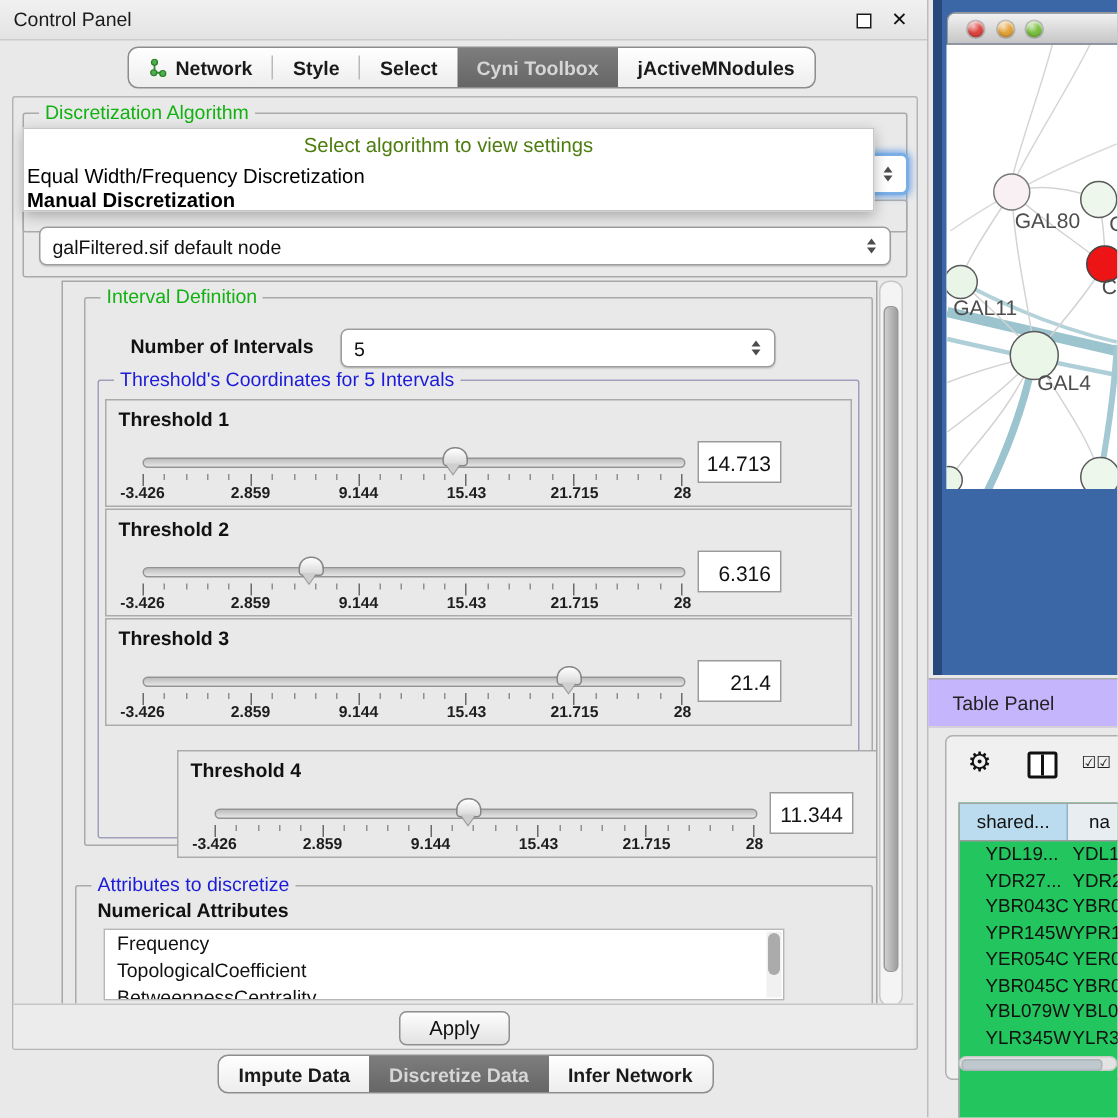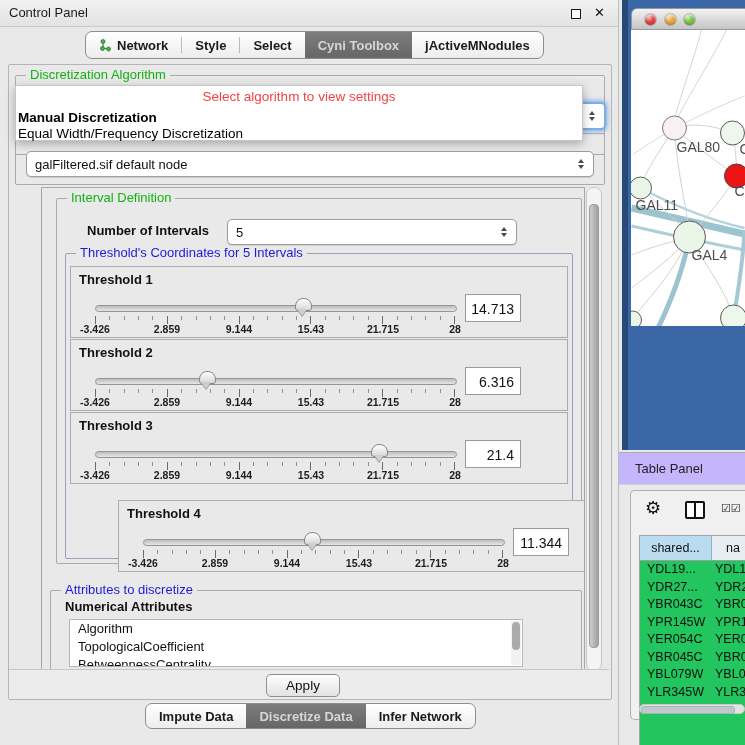--- a/index.html
+++ b/index.html
@@ -37,21 +37,21 @@
   .combo-stepper{width:14px;margin-right:5px;display:flex;flex-direction:column;align-items:center;}
   .combo-stepper i{display:block;width:0;height:0;border-left:3.5px solid transparent;border-right:3.5px solid transparent;}
   .combo-stepper .up{border-bottom:4.5px solid #4c4c4c;margin-bottom:2.5px;}
   .combo-stepper .dn{border-top:4.5px solid #4c4c4c;}
 
   #algo-group{left:6px;top:10px;width:588px;height:78px;}
   #algo-combo{left:10px;top:26px;width:576px;border:2px solid #79aee6;box-shadow:0 0 5px 1px rgba(96,156,230,.85);}
 
   #algo-popup{position:absolute;left:6px;top:20px;width:566px;height:54px;background:#fff;border:1px solid #c6c6c6;
     box-shadow:0 3px 9px rgba(0,0,0,.28);z-index:6;}
-  .popup-placeholder{height:21px;padding-top:3px;text-align:center;font-size:13.5px;color:#ef4444;}
+  .popup-placeholder{height:21px;padding-top:3px;text-align:center;font-size:13.5px;color:#4d7c0f;}
   .popup-item{height:16px;line-height:16px;padding-left:2px;font-size:13.5px;color:#000;white-space:nowrap;}
   .popup-item.bold{font-weight:bold;}
 
   #table-data-group{left:6px;top:68px;width:588px;height:50px;}
   #table-data-combo{left:10px;top:17px;width:566px;}
 
   #scroll-wrap{position:absolute;left:32px;top:122px;width:568px;height:482px;}
   #viewport{position:absolute;left:0;top:0;width:542px;height:482px;border:1px solid #a6a6a6;background:#e9e9e9;overflow:hidden;}
   .vscroll{position:absolute;left:545px;top:0;width:14px;height:482px;background:#f4f4f4;border:1px solid #c6c6c6;border-radius:7px;}
   .vscroll .vthumb{position:absolute;left:2px;top:16px;width:8px;height:442px;border-radius:4px;
@@ -110,21 +110,21 @@
     border:1px solid #b0b0b0;border-right:none;border-radius:5px 0 0 5px;}
   .tp-gear{position:absolute;left:14px;top:6px;font-size:18px;color:#111;line-height:22px;}
   .tp-columns{position:absolute;left:54px;top:10px;width:16px;height:14px;border:2px solid #111;border-radius:2px;background:#fff;}
   .tp-columns::after{content:"";position:absolute;left:6.5px;top:0;width:2px;height:14px;background:#111;}
   .tp-checks{position:absolute;left:90px;top:11px;font-size:11px;letter-spacing:0px;color:#222;}
   #tp-table{position:absolute;left:8px;top:44px;width:107px;height:216px;background:#22c55e;border:1px solid #a5a5a5;border-right:none;overflow:hidden;box-sizing:border-box;}
   .tp-headrow{display:flex;height:24px;border-bottom:1px solid #9c9c9c;}
   .tp-h1{width:72px;background:#badcee;border-right:1px solid #8fb3c6;font-size:12.5px;line-height:24px;text-align:center;color:#111;box-sizing:border-box;}
   .tp-h2{flex:1;background:#e7edf1;font-size:12.5px;line-height:24px;padding-left:14px;color:#111;}
   .tp-row{display:flex;height:17.5px;}
-  .tp-c1{width:72px;font-size:12.5px;line-height:17.5px;padding-left:7px;box-sizing:border-box;white-space:nowrap;}
+  .tp-c1{width:72px;font-size:12.5px;line-height:17.5px;padding-left:17px;box-sizing:border-box;white-space:nowrap;}
   .tp-c2{flex:1;font-size:12.5px;line-height:17.5px;padding-left:3px;white-space:nowrap;overflow:hidden;}
   .tp-hscroll{position:absolute;left:8px;top:213px;width:106px;height:10px;background:#e3e3e3;border:1px solid #c9c9c9;border-radius:5px;box-sizing:border-box;}
   .tp-hscroll .hthumb{position:absolute;left:1px;top:1px;width:88%;height:6px;border-radius:3px;background:#bfc8cd;border:1px solid #aab3b8;}
   svg text{font-family:"Liberation Sans","DejaVu Sans",sans-serif;}
 </style>
 </head>
 <body>
 
 <div id="control-panel">
   <div class="cp-titlebar">
@@ -180,22 +180,22 @@
         <span class="combo-stepper">
             <i class="up"></i>
             <i class="dn"></i>
           </span>
       </div>
     </div>
 
     <div id="algo-popup">
       <div class="popup-placeholder">Select algorithm to view settings</div>
       <div id="popup-items">
+          <div class="popup-item">Equal Width/Frequency Discretization</div>
           <div class="popup-item bold">Manual Discretization</div>
-          <div class="popup-item">Equal Width/Frequency Discretization</div>
         </div>
     </div>
 
     <div id="scroll-wrap">
       <div id="viewport">
 
         <div class="group" id="interval-group">
           <span class="legend green">Interval Definition</span>
           <span id="noi-label">Number of Intervals</span>
           <div class="combo" id="noi-combo">
@@ -376,21 +376,21 @@
                 <div class="thr-value">11.344</div>
               </div>
             </div>
         </div>
 
         <div class="group" id="attrs-group">
           <span class="legend blue">Attributes to discretize</span>
           <span id="attrs-header">Numerical Attributes</span>
           <div id="attrs-list">
 
-          <div class="attr-item">Algorithm</div>
+          <div class="attr-item">Frequency</div>
               <div class="attr-item">TopologicalCoefficient</div>
               <div class="attr-item">BetweennessCentrality</div>
               <div class="list-vscroll">
                 <span class="vthumb"></span>
               </div>
             </div>
         </div>
 
       </div>
       <div class="vscroll">

